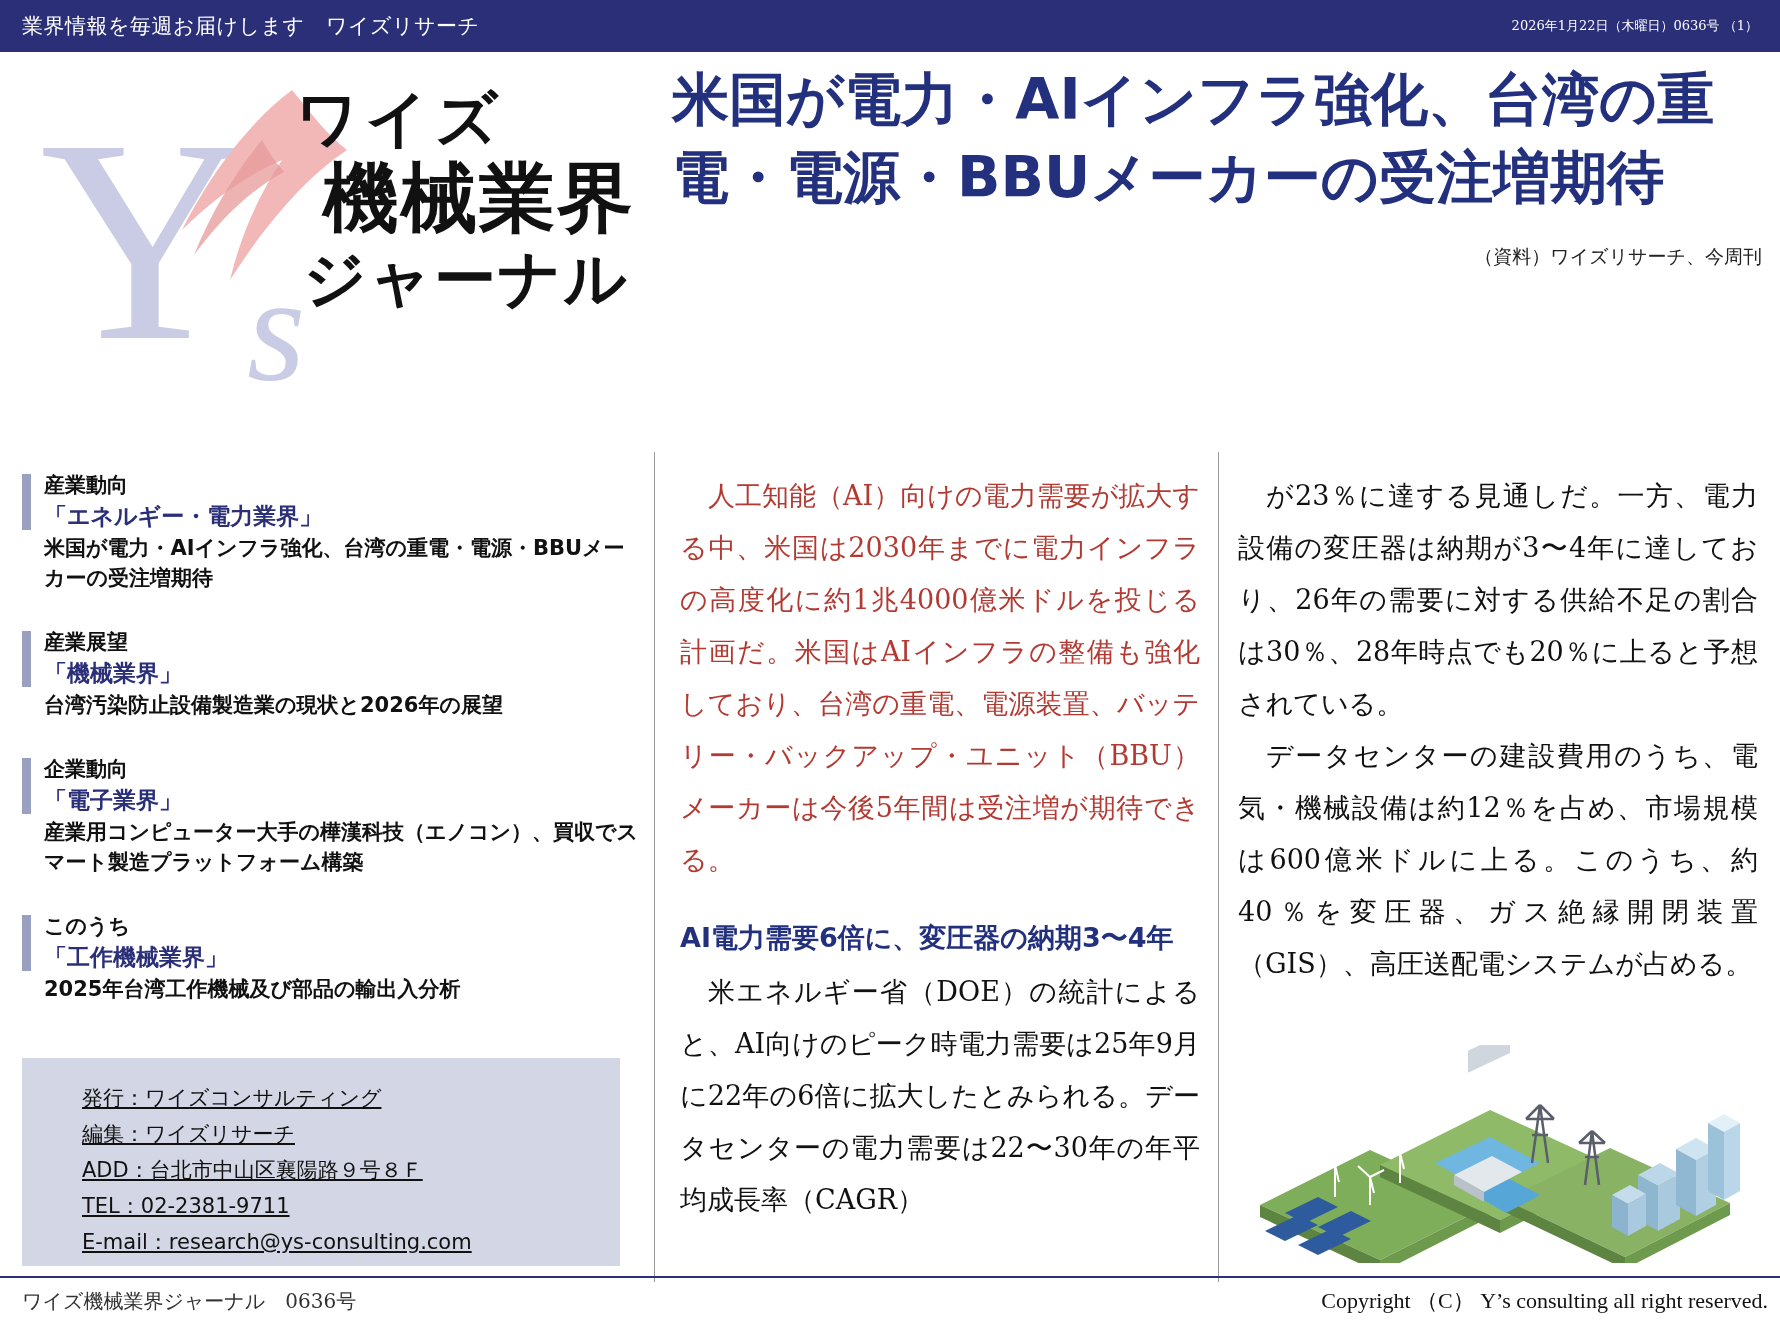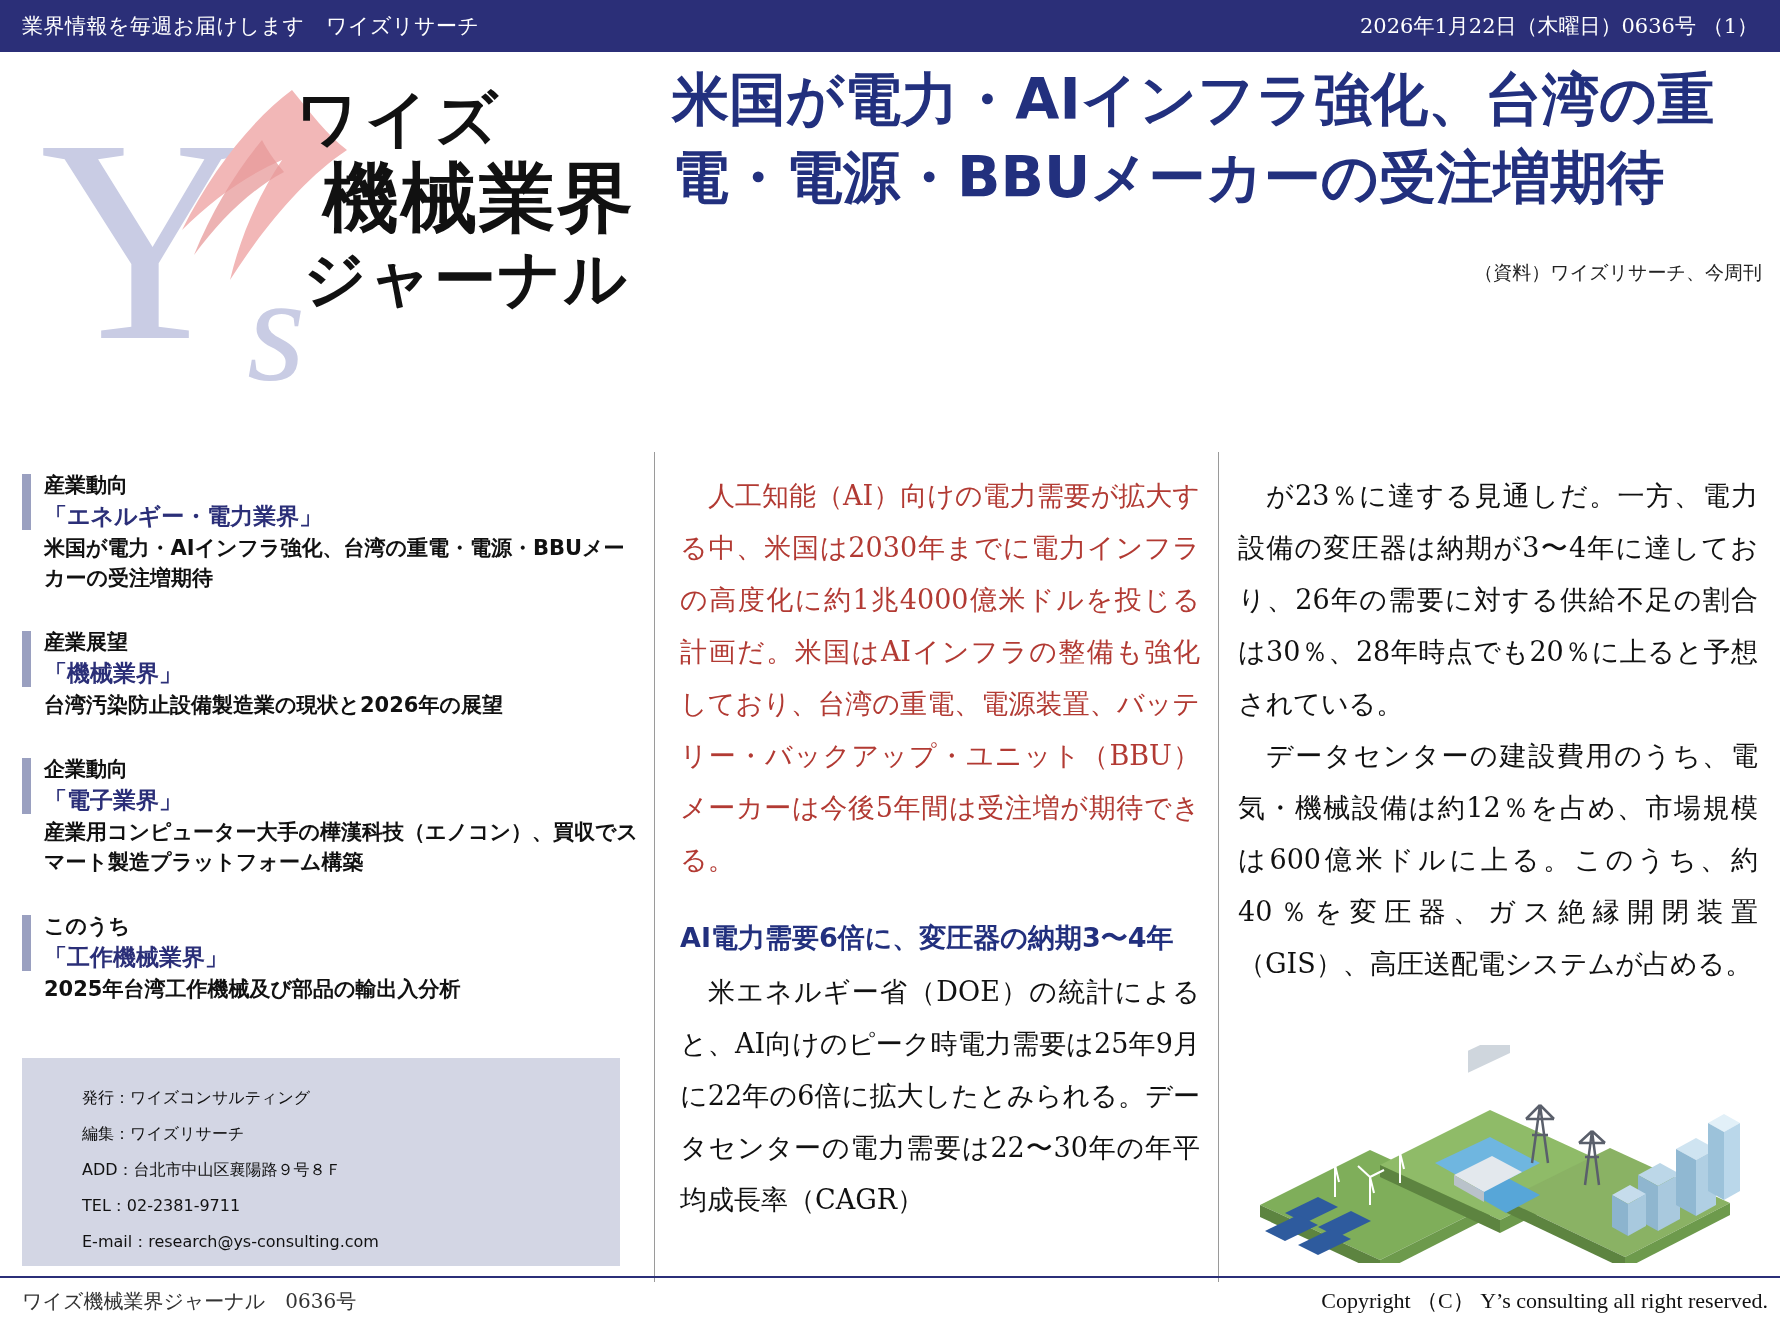--- a/index.html
+++ b/index.html
@@ -37,21 +37,21 @@
     box-sizing: border-box;
   }
   .topbar .left {
     font-family: "DejaVu Serif", serif;
     font-size: 21px;
     letter-spacing: 0.5px;
     white-space: nowrap;
   }
   .topbar .right {
     font-family: "DejaVu Serif", serif;
-    font-size: 21px;
+    font-size: 13px;
     white-space: nowrap;
   }
 
   
   .masthead {
     position: absolute;
     top: 52px; left: 0;
     width: 640px;
     height: 400px;
   }
@@ -136,21 +136,21 @@
   .headline h1 {
     margin: 0;
     font-family: "DejaVu Sans", sans-serif;
     font-weight: bold;
     font-size: 57px;
     line-height: 78px;
     color: #22307e;
     letter-spacing: 0px;
   }
   .headline .source {
-    margin-top: 44px;
+    margin-top: 28px;
     text-align: right;
     font-family: Liberation Sans, sans-serif;
     font-size: 19px;
     color: #222222;
   }
 
   
   .leftcol {
     position: absolute;
     top: 470px;
@@ -197,23 +197,24 @@
     left: 22px;
     top: 1058px;
     width: 598px;
     height: 208px;
     background: #d3d6e4;
     box-sizing: border-box;
     padding: 22px 0 0 60px;
   }
   .pubbox div {
     font-family: "DejaVu Sans", sans-serif;
-    font-size: 16px;
+    font-size: 21px;
     line-height: 36px;
     color: #111111;
+    text-decoration: underline;
   }
 
   
   .col-sep {
     position: absolute;
     top: 452px;
     width: 1px;
     height: 830px;
     background: #9a9a9a;
   }

